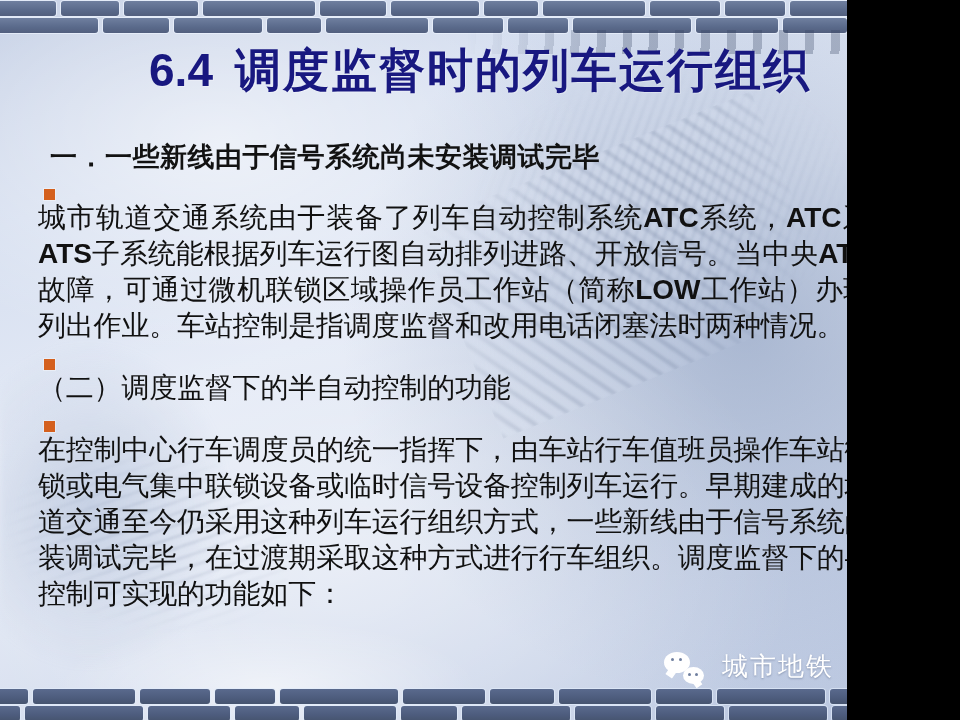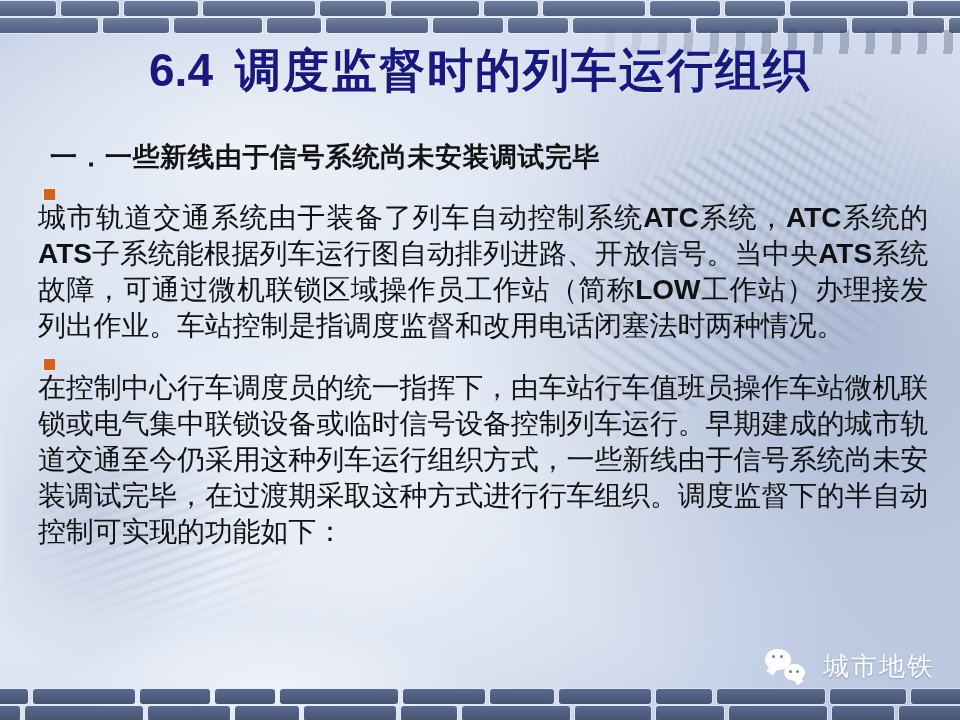--- a/index.html
+++ b/index.html
@@ -3,21 +3,21 @@
 <meta charset="utf-8">
 <style>
   html, body {
     margin: 0;
     padding: 0;
     background: #000;
   }
 
   #slide {
     position: relative;
-    width: 960px;
+    width: 847px;
     height: 720px;
     overflow: hidden;
     font-family: "Liberation Serif", "DejaVu Serif", serif;
     background:
       
       radial-gradient(ellipse 520px 300px at 26% 20%, rgba(255,255,255,0.55) 0%, rgba(255,255,255,0.0) 70%),
       radial-gradient(ellipse 640px 420px at 40% 78%, rgba(255,255,255,0.42) 0%, rgba(255,255,255,0.0) 72%),
       
       radial-gradient(ellipse 560px 520px at 88% 46%, rgba(126,146,182,0.55) 0%, rgba(126,146,182,0.0) 72%),
       linear-gradient(160deg, #c3cee4 0%, #d6dff0 22%, #e4eaf6 44%, #dde4f2 62%, #ccd6ea 82%, #b9c6df 100%);
@@ -229,24 +229,24 @@
 
   .bullet-text .lat {
     font-family: "Liberation Sans", "DejaVu Sans", sans-serif;
     font-weight: bold;
     letter-spacing: 0;
   }
 
   
   .wm {
     position: absolute;
-    right: 25px;
+    right: 13px;
     bottom: 36px;
     display: flex;
-    align-items: flex-start;
+    align-items: flex-end;
     gap: 18px;
     pointer-events: none;
   }
   .wm-logo {
     position: relative;
     width: 40px;
     height: 32px;
   }
   .wm-bubble-big, .wm-bubble-small {
     position: absolute;
@@ -348,20 +348,24 @@
   <div class="body">
 
     <div class="heading-1">一．一些新线由于信号系统尚未安装调试完毕</div>
 
 
     <div class="bullet-row">
       <span class="bullet-mark"></span>
       <div class="bullet-text">城市轨道交通系统由于装备了列车自动控制系统<span class="lat">ATC</span>系统，<span class="lat">ATC</span>系统的<span class="lat">ATS</span>子系统能根据列车运行图自动排列进路、开放信号。当中央<span class="lat">ATS</span>系统故障，可通过微机联锁区域操作员工作站（简称<span class="lat">LOW</span>工作站）办理接发列出作业。车站控制是指调度监督和改用电话闭塞法时两种情况。</div>
     </div>
 
+    <div class="bullet-row">
+      <span class="bullet-mark"></span>
+      <div class="bullet-text single">（二）调度监督下的半自动控制的功能</div>
+    </div>
 
     <div class="bullet-row">
       <span class="bullet-mark"></span>
       <div class="bullet-text">在控制中心行车调度员的统一指挥下，由车站行车值班员操作车站微机联锁或电气集中联锁设备或临时信号设备控制列车运行。早期建成的城市轨道交通至今仍采用这种列车运行组织方式，一些新线由于信号系统尚未安装调试完毕，在过渡期采取这种方式进行行车组织。调度监督下的半自动控制可实现的功能如下：</div>
     </div>
 
   </div>
 
   <div class="wm">
     <div class="wm-logo">

